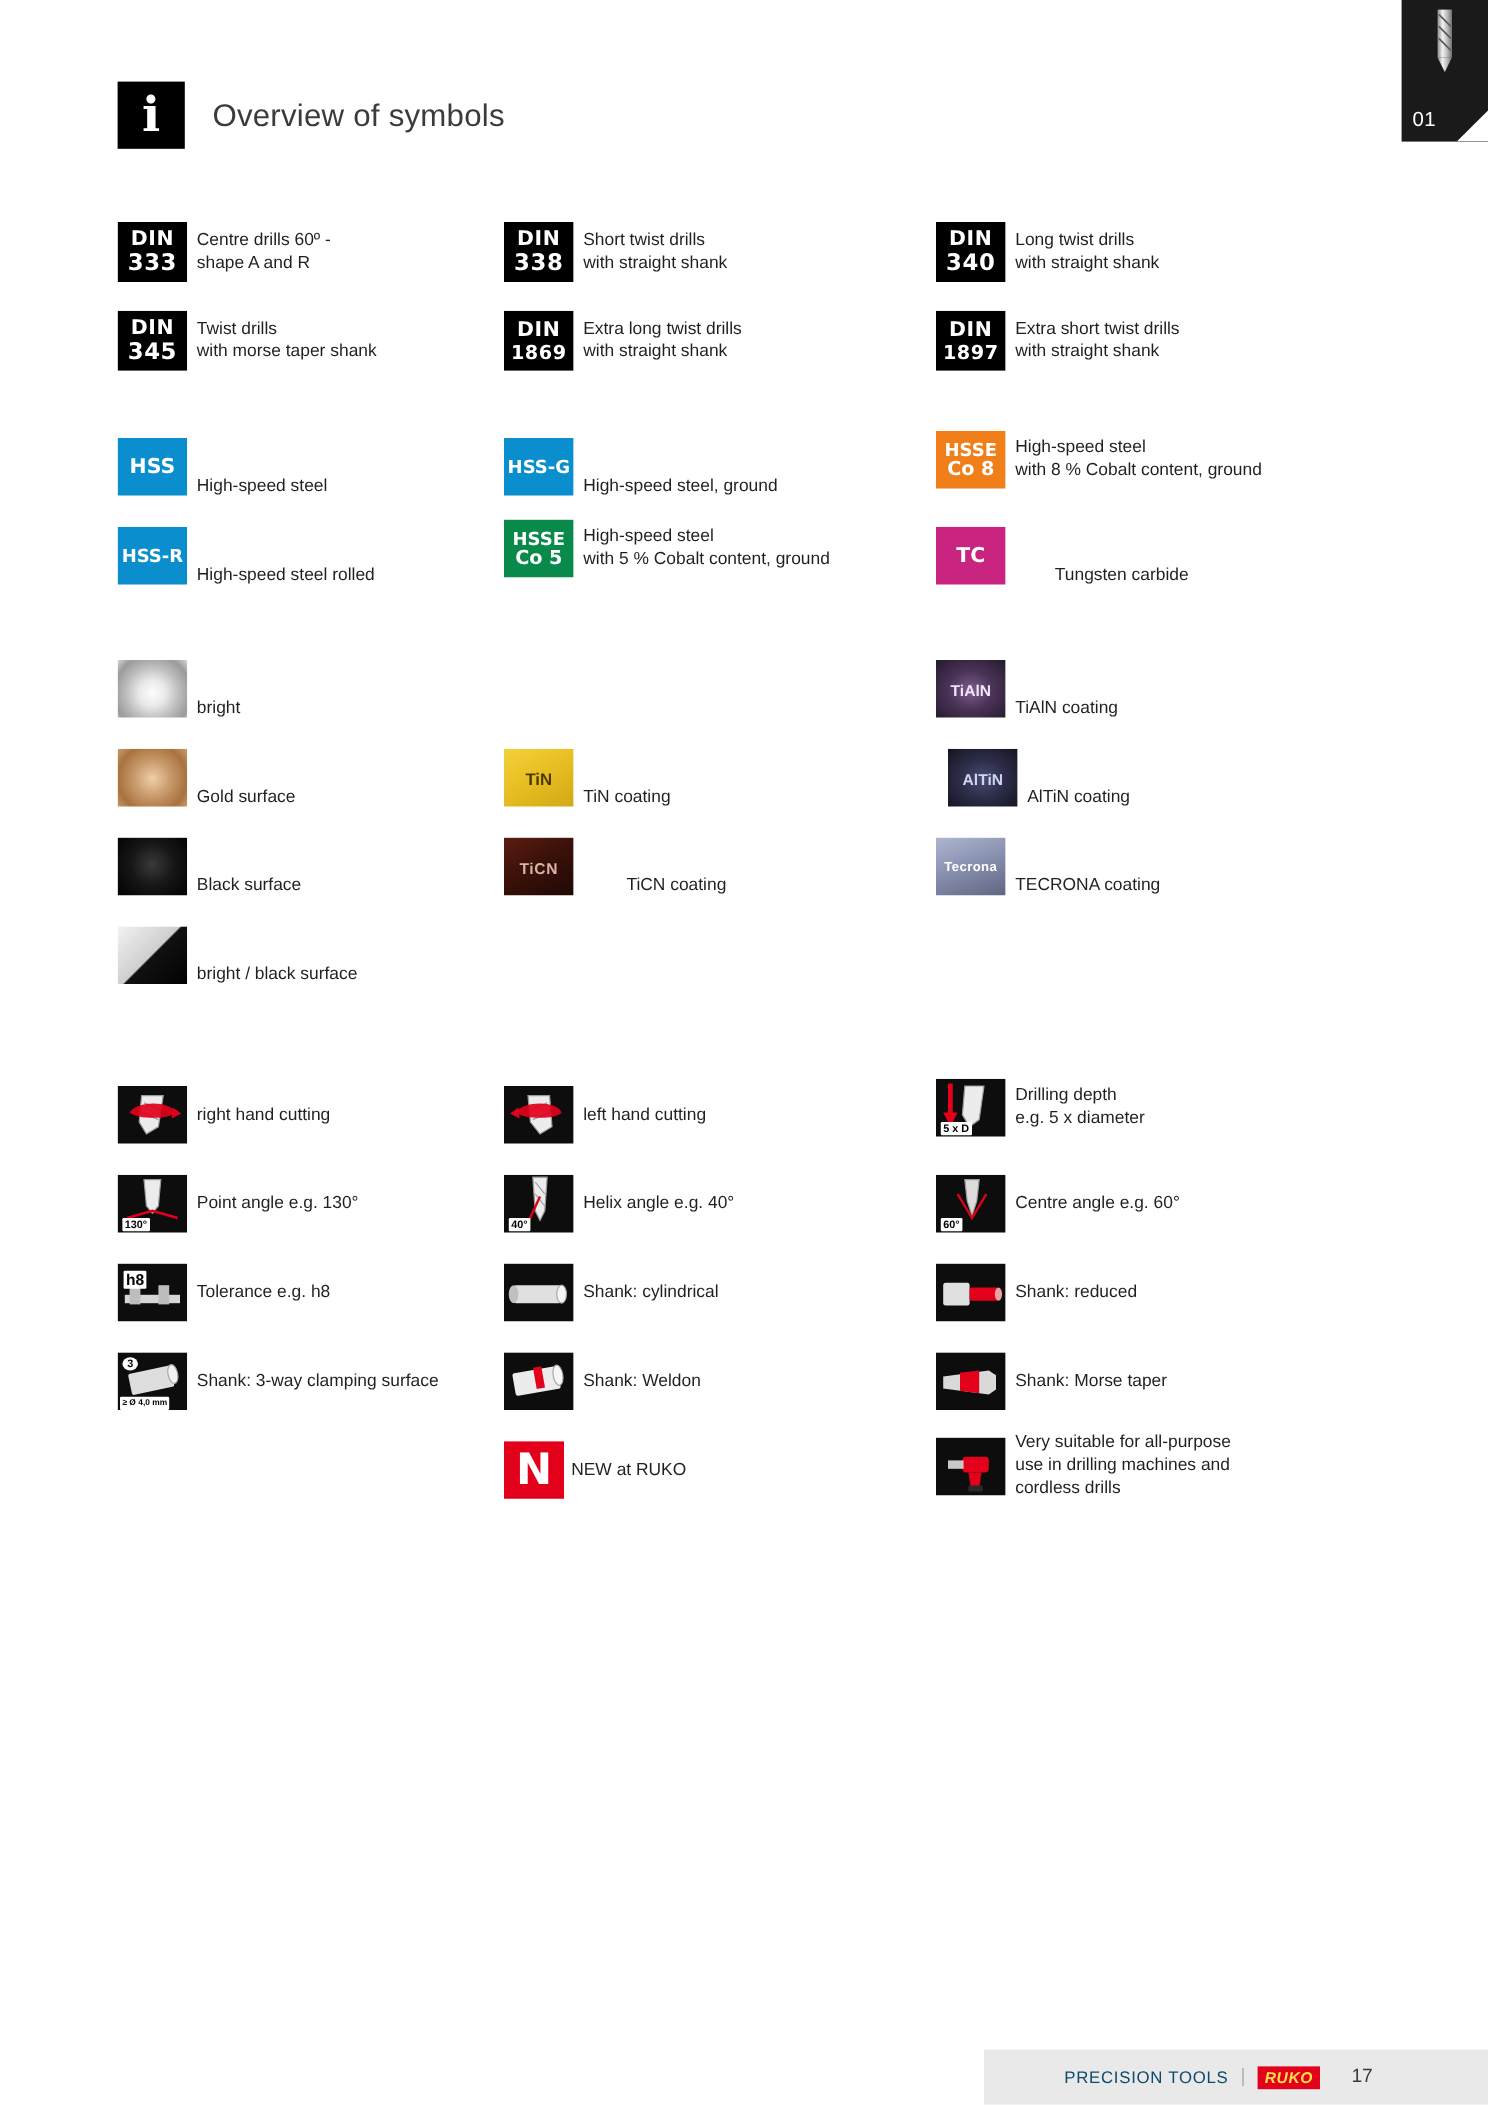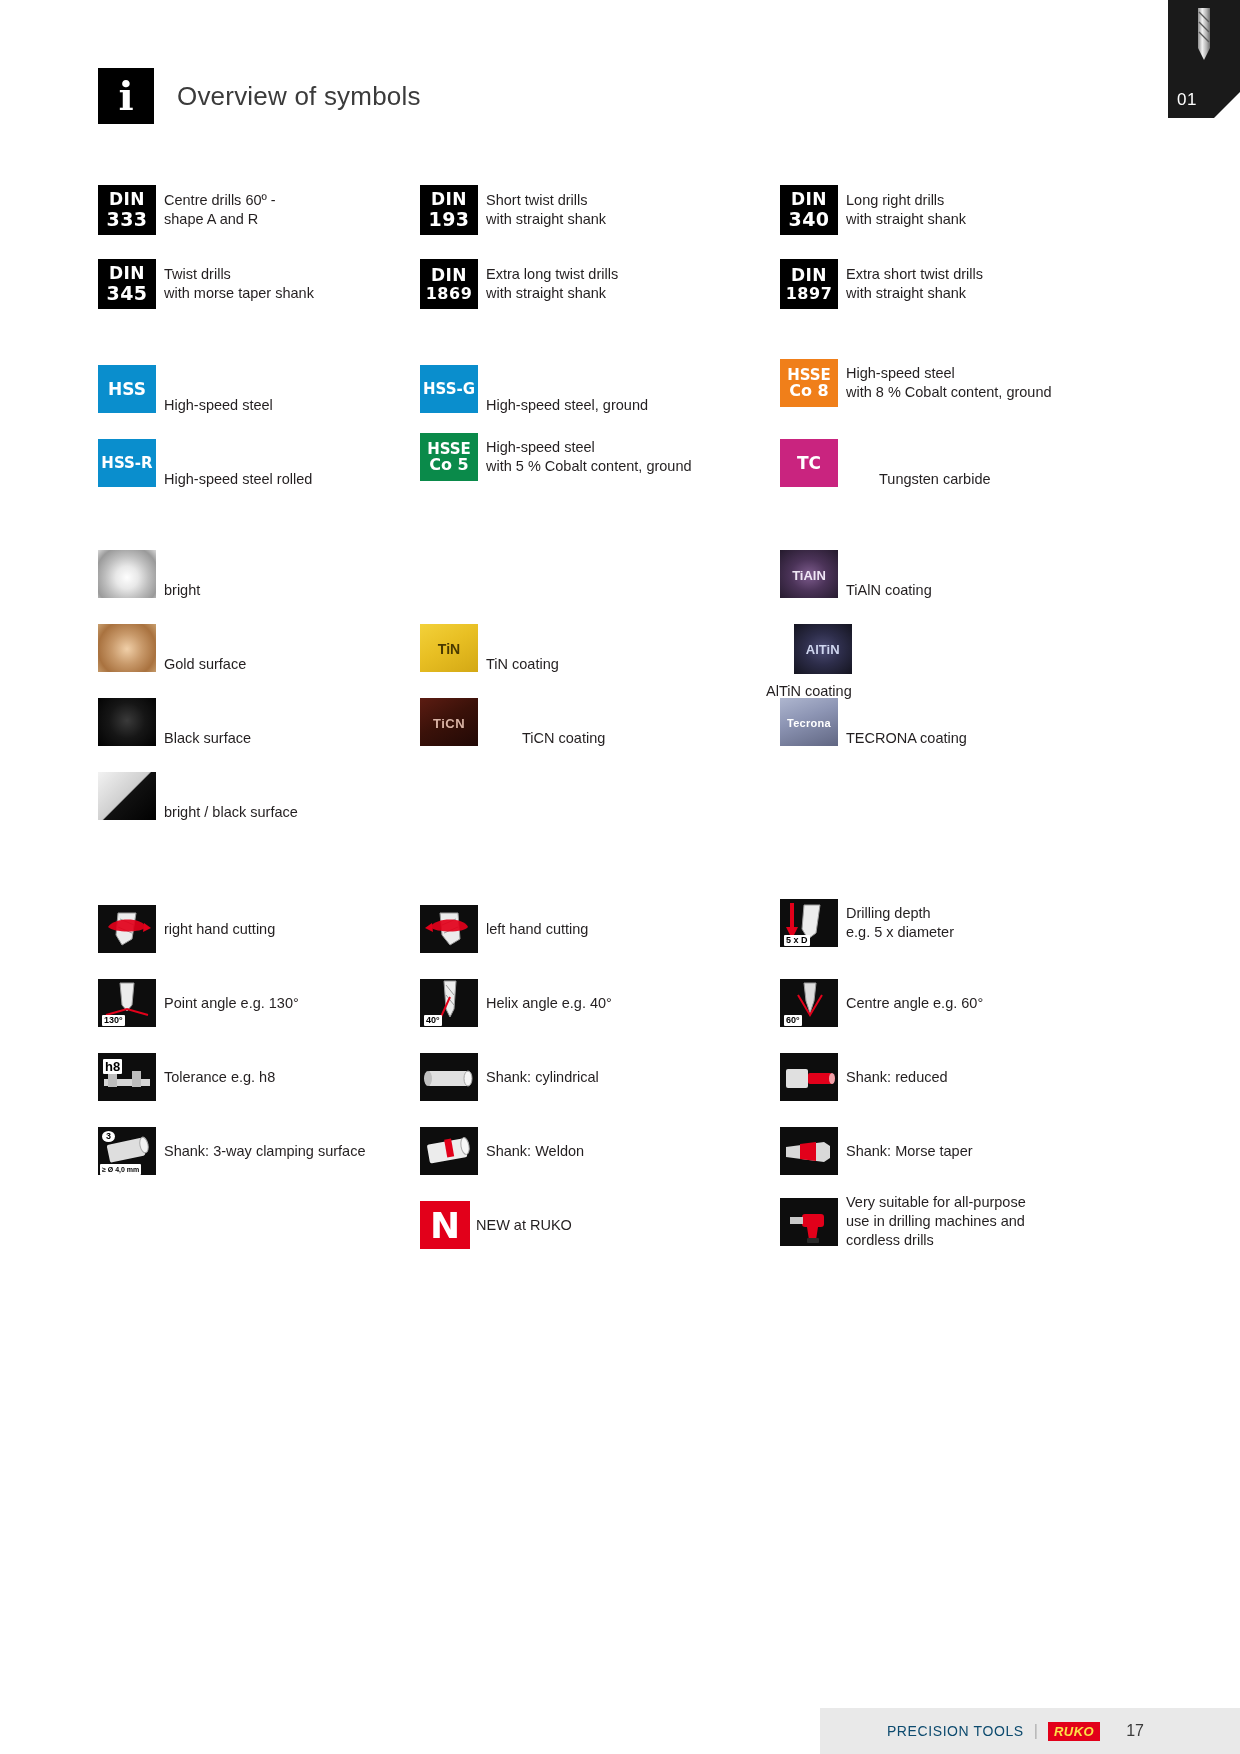--- a/index.html
+++ b/index.html
@@ -323,35 +323,35 @@
           </div>
       </div>
       <div class="caption">Centre drills 60º -
 shape A and R</div>
     </div>
 
     <div class="item tall" style="left:322px; top:0px;">
       <div class="icon">
         <div class="din">
             <span class="t">DIN</span>
-            <span class="n">193</span>
+            <span class="n">338</span>
           </div>
       </div>
       <div class="caption">Short twist drills
 with straight shank</div>
     </div>
 
     <div class="item tall" style="left:682px; top:0px;">
       <div class="icon">
         <div class="din">
             <span class="t">DIN</span>
             <span class="n">340</span>
           </div>
       </div>
-      <div class="caption">Long right drills
+      <div class="caption">Long twist drills
 with straight shank</div>
     </div>
 
     <div class="item tall" style="left:0px; top:74px;">
       <div class="icon">
         <div class="din">
             <span class="t">DIN</span>
             <span class="n">345</span>
           </div>
       </div>
@@ -467,21 +467,21 @@
       <div class="caption" style="margin-bottom:-2px;">Gold surface</div>
     </div>
     <div class="item" style="left:322px; top:74px; align-items:flex-end;">
       <div class="icon">
           <div class="sw tin">
             <span class="lbl">TiN</span>
           </div>
         </div>
       <div class="caption" style="margin-bottom:-2px;">TiN coating</div>
     </div>
-    <div class="item" style="left:660px; top:74px; align-items:flex-end;flex-direction:column;">
+    <div class="item" style="left:692px; top:74px; align-items:flex-end;">
       <div class="icon">
           <div class="sw altin">
             <span class="lbl">AlTiN</span>
           </div>
         </div>
       <div class="caption" style="margin-bottom:-2px;">AlTiN coating</div>
     </div>
 
     <div class="item" style="left:0px; top:148px; align-items:flex-end;">
       <div class="icon">

